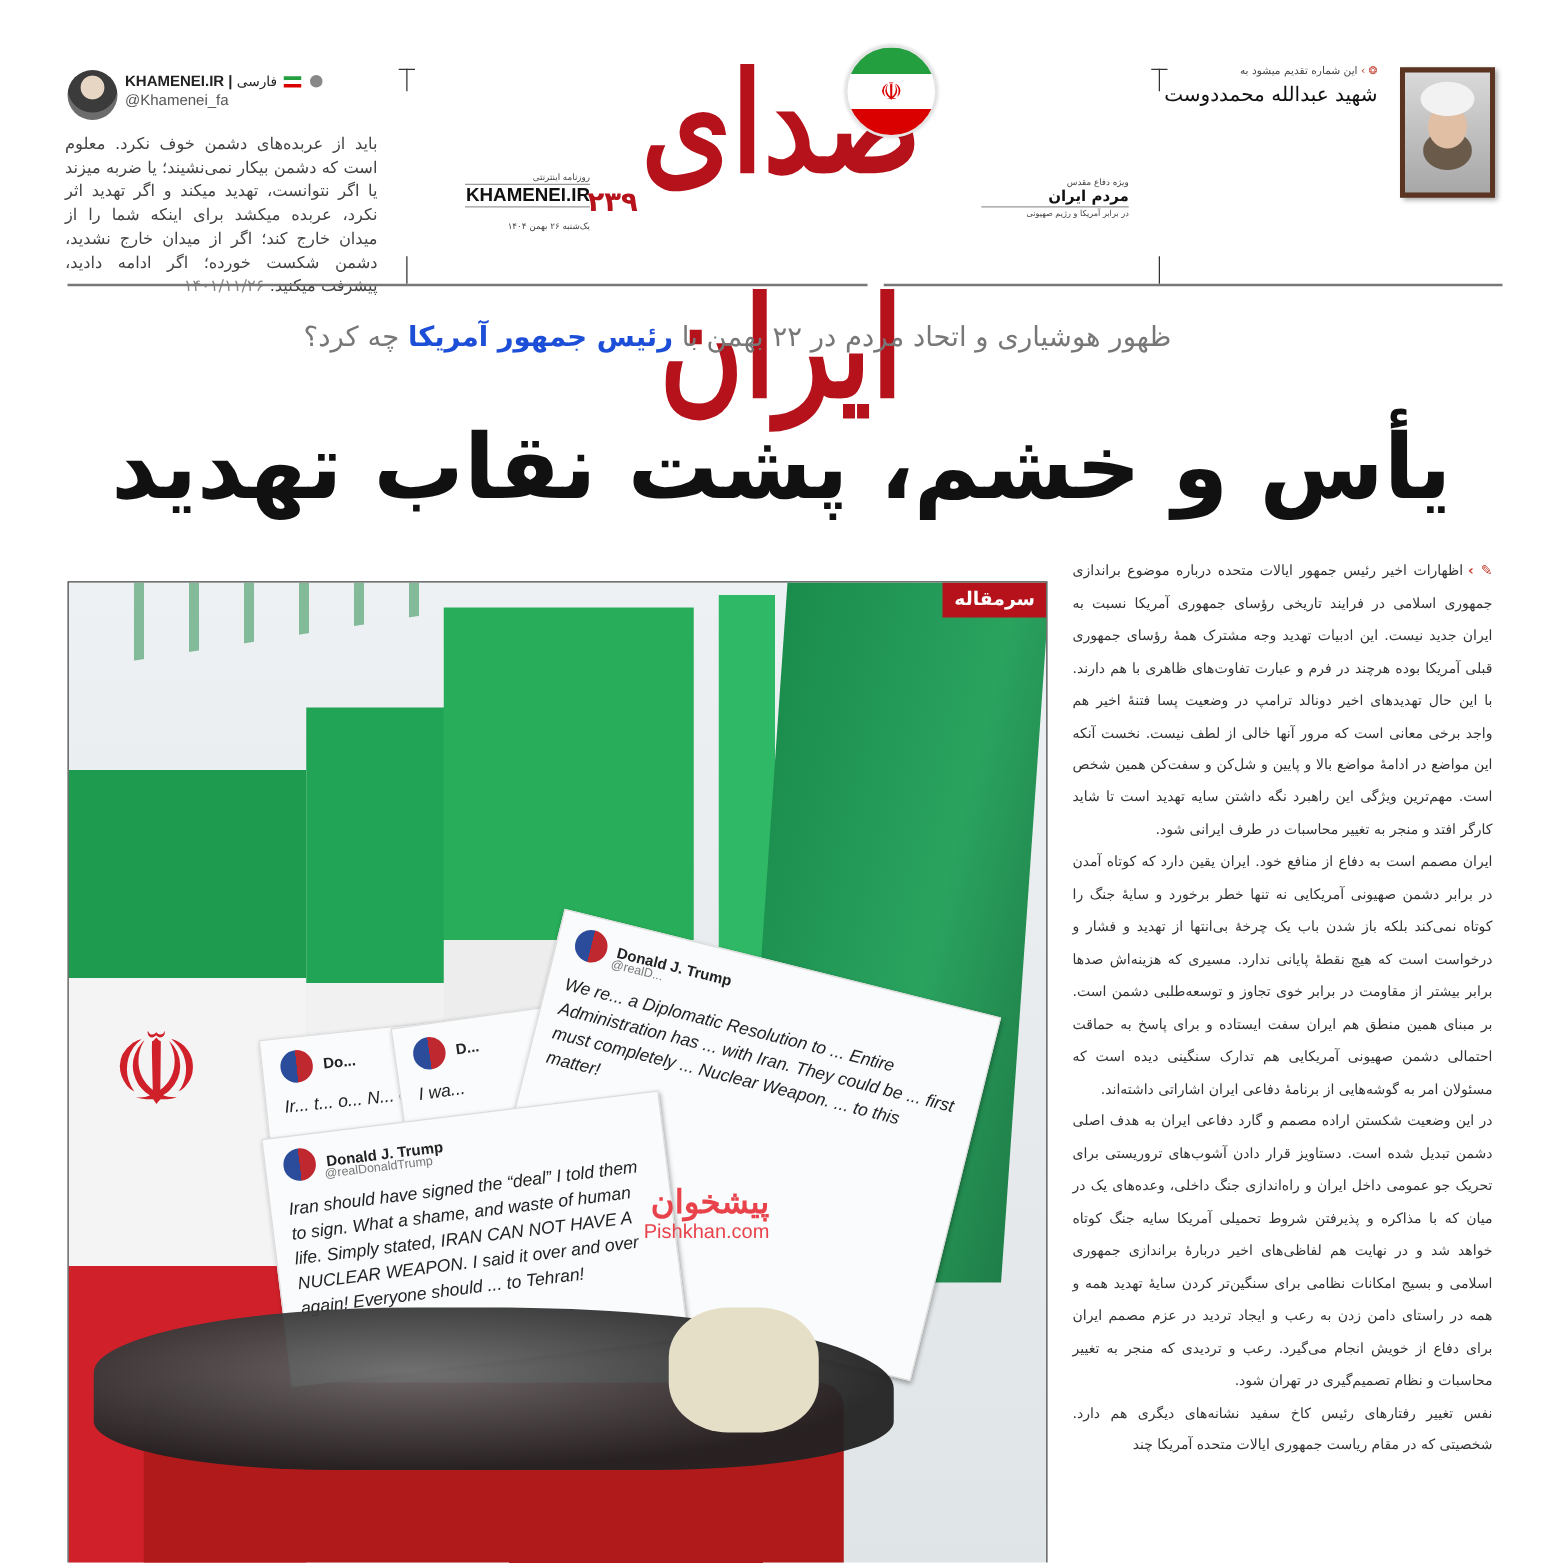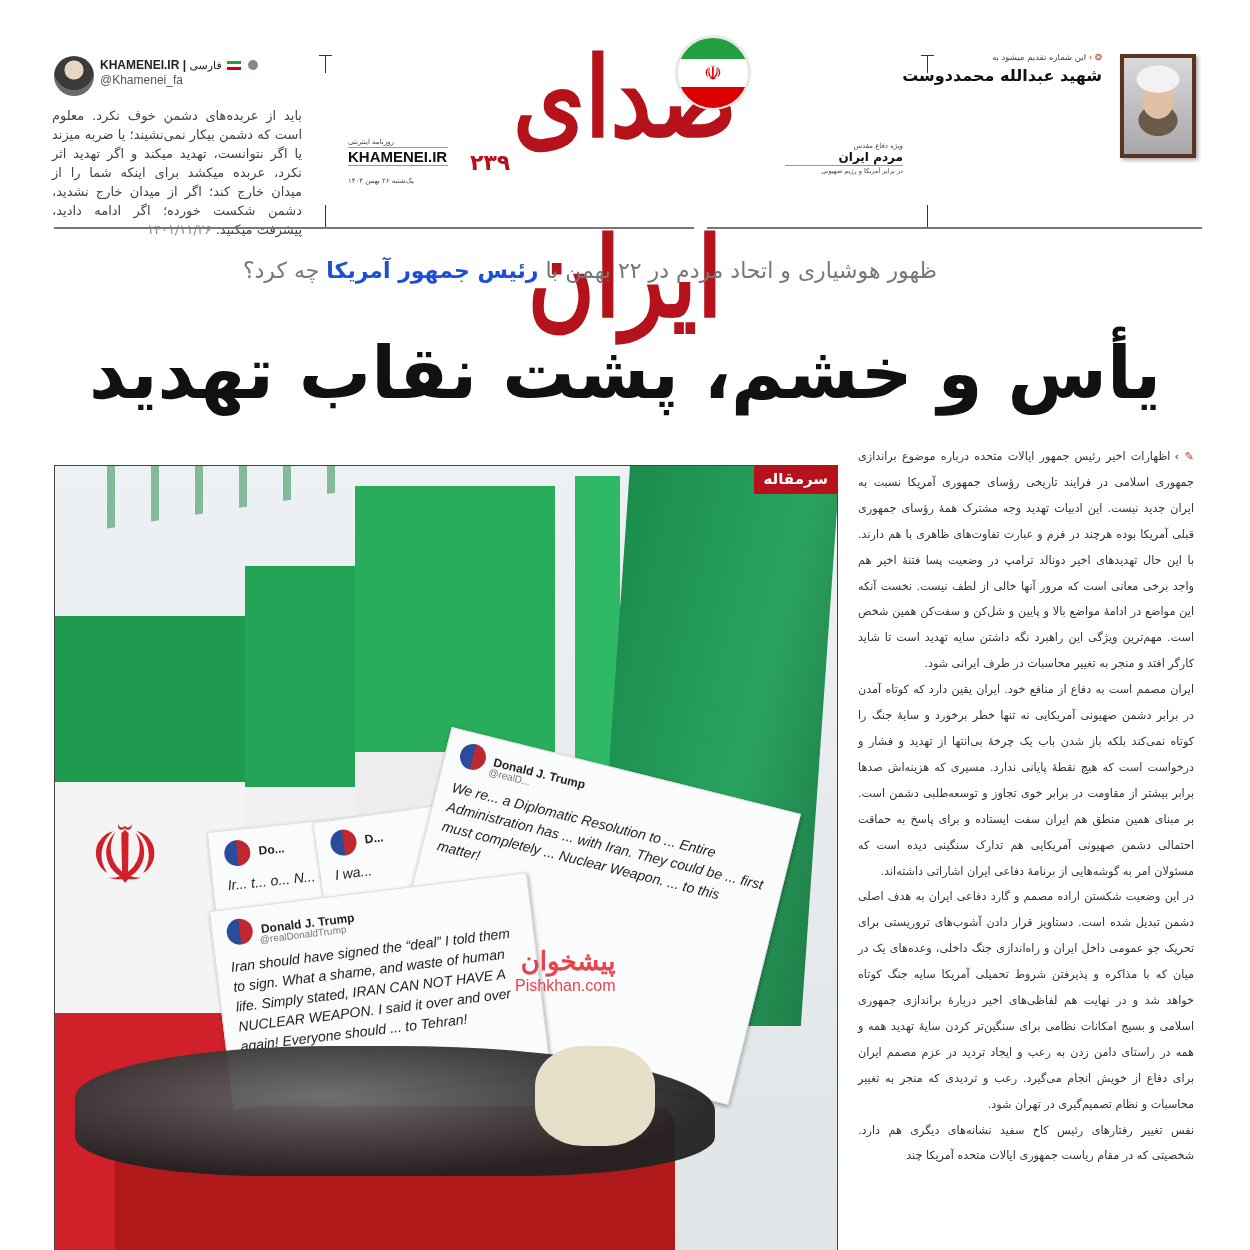--- a/index.html
+++ b/index.html
@@ -19,21 +19,21 @@
   .mini-flag { display: inline-block; width: 14px; height: 9px; vertical-align: -1px; margin: 0 2px;
     background: linear-gradient(#239f40 0 33%, #fff 33% 66%, #da0000 66%); }
   .tweet-handle { font-family: "Liberation Sans", sans-serif; font-size: 12px; color: #555; margin-top: 1px; }
   .tweet-body { position: absolute; left: 0; top: 54px; width: 250px; font-size: 13px; line-height: 19px;
     color: #444; text-align: justify; text-align-last: right; }
   .tweet-date { color: #888; }
 
   .vline { background: #333; width: 1px; }
   .hrule { background: #777; height: 2px; }
 
-  .khamenei-block { left: 348px; top: 138px; width: 100px; text-align: left; direction: rtl; }
+  .khamenei-block { left: 372px; top: 138px; width: 100px; text-align: right; direction: rtl; }
   .kb-top { font-size: 7px; color: #444; letter-spacing: 0.5px; border-bottom: 1px solid #999; padding-bottom: 1px; }
   .kb-brand { font-family: "Liberation Sans", sans-serif; font-weight: 700; font-size: 15px; color: #111; direction: ltr; line-height: 17px; }
   .kb-date { font-size: 7px; color: #444; border-top: 1px solid #999; padding-top: 11px; }
 
   .logo-title { left: 470px; top: 28px; width: 310px; height: 210px; }
   .logo-text { position: absolute; left: 10px; top: 10px; width: 290px; text-align: center;
     font-family: "DejaVu Serif", serif; font-weight: 700; font-size: 92px; line-height: 150px; color: #b5121b;
     direction: rtl; transform: scaleY(1.2); letter-spacing: -4px; }
   .issue-no { left: 470px; top: 150px; font-family: "DejaVu Sans", sans-serif; font-weight: 700; font-size: 22px; color: #b5121b; direction: rtl; }
 
@@ -43,21 +43,21 @@
   .emblem span { color: #da0000; font-size: 20px; font-weight: 700; line-height: 1; }
 
   .special-block { left: 785px; top: 142px; width: 118px; direction: rtl; text-align: right; }
   .sp-top { font-size: 7px; color: #444; }
   .sp-main { font-size: 12px; font-weight: 700; color: #111; border-bottom: 1px solid #999; line-height: 15px; }
   .sp-sub { font-size: 6.5px; color: #444; margin-top: 1px; white-space: nowrap; }
 
   .martyr-block { left: 912px; top: 52px; width: 190px; direction: rtl; text-align: right; }
   .mb-intro { font-size: 8.5px; color: #444; }
   .mb-intro .ico { color: #c0392b; }
-  .mb-name { font-size: 16px; font-weight: 700; color: #111; margin-top: 4px; white-space: nowrap; }
+  .mb-name { font-size: 16px; font-weight: 400; color: #111; margin-top: 4px; white-space: nowrap; }
   .mb-text { font-size: 9.5px; line-height: 19.5px; color: #444; margin-top: 8px; width: 180px; margin-right: 0; }
   .portrait { left: 1120px; top: 54px; width: 76px; height: 104px; background: #4a2a1a; border: 4px solid #5b3521;
     box-shadow: 2px 2px 4px rgba(0,0,0,0.35); }
   .portrait-inner { width: 100%; height: 100%; background:
       radial-gradient(ellipse 22px 14px at 50% 22%, #f2f2f2 0 95%, transparent 100%),
       radial-gradient(ellipse 16px 18px at 50% 45%, #e0bfa5 0 95%, transparent 100%),
       radial-gradient(ellipse 20px 16px at 50% 65%, #6a5a4a 0 95%, transparent 100%),
       linear-gradient(#d9d9d9, #a7a7a7); }
 
   

